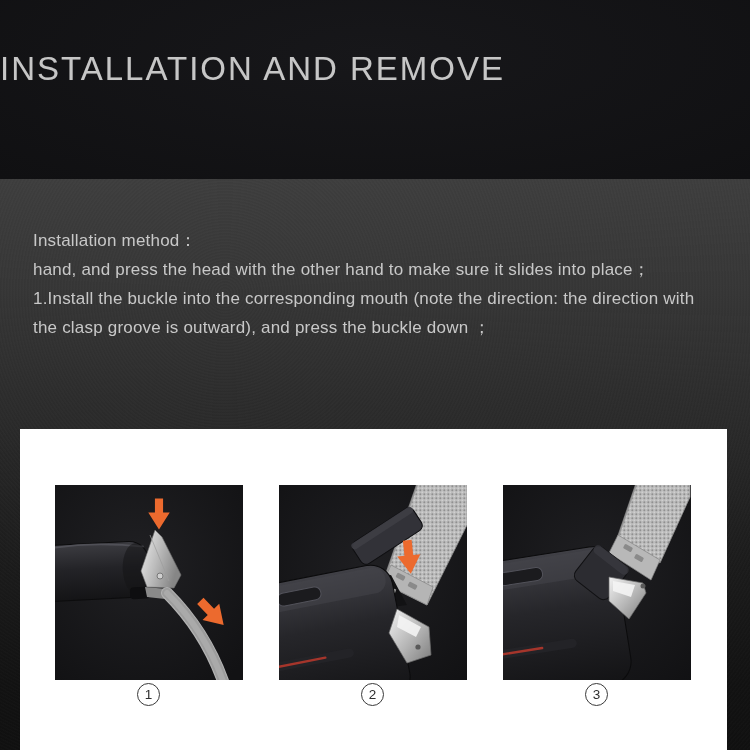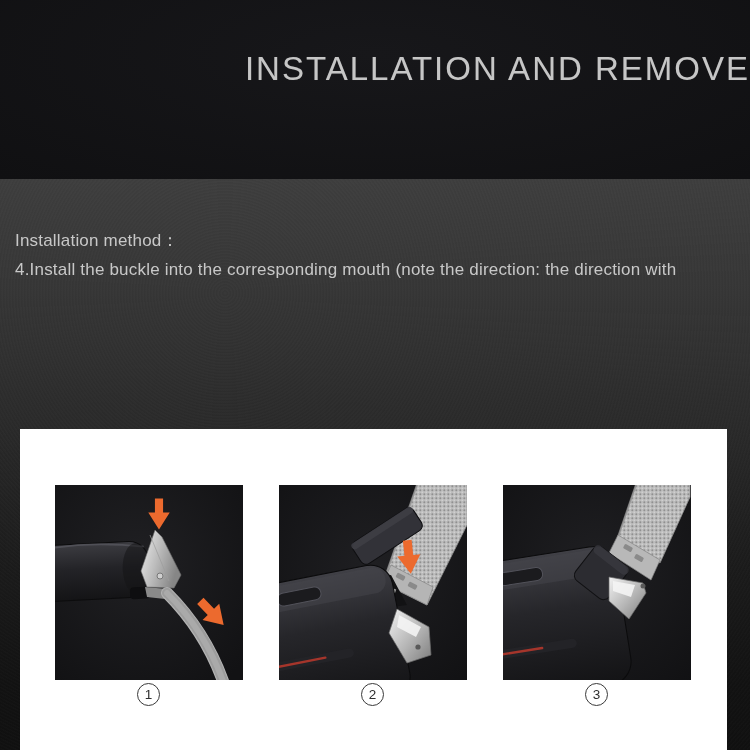--- a/index.html
+++ b/index.html
@@ -8,33 +8,33 @@
     font-family:"Liberation Sans","DejaVu Sans",sans-serif;
     background:#121214;
   }
   
   .hero{
     position:absolute;left:0;top:0;width:750px;height:179px;
     background:radial-gradient(120% 160% at 50% 30%,#17171a 0%,#101012 60%,#0d0d0f 100%);
   }
   .hero h1{
     position:absolute;left:0;top:50px;width:100%;margin:0;
-    text-align:right;font-size:33px;font-weight:400;letter-spacing:2px;
+    text-align:left;font-size:33px;font-weight:400;letter-spacing:2px;
     color:#c6c6c6;
     text-shadow:0 0 1px rgba(255,255,255,.15);
   }
   
   .body-sec{
     position:absolute;left:0;top:179px;width:750px;height:571px;
     background:
       repeating-radial-gradient(circle at 30% 20%, rgba(255,255,255,.012) 0 1px, rgba(0,0,0,.02) 2px 3px),
       linear-gradient(180deg,#3e3e3e 0%,#373737 18%,#2b2b2b 42%,#1b1b1b 68%,#121212 88%,#101010 100%);
   }
   .instructions{
-    position:absolute;left:0;top:47px;width:750px;padding:0 15px;box-sizing:border-box;
+    position:absolute;left:0;top:47px;width:750px;padding:0 33px;box-sizing:border-box;
     color:#c8c8c8;font-size:17px;line-height:29px;letter-spacing:.2px;
   }
   .instructions .line{margin:0;white-space:nowrap;font-weight:400;}
   
   .card{
     position:absolute;left:20px;top:250px;width:707px;height:321px;
     background:#ffffff;
   }
   .panel{
     position:absolute;top:56px;width:188px;height:195px;margin:0;
@@ -56,21 +56,23 @@
 <div class="stage">
 
   <header class="hero">
     <h1>INSTALLATION AND REMOVE</h1>
   </header>
 
   <section class="body-sec">
 
     <div class="instructions">
       <p class="line">Installation method：</p>
-      <p class="line">4.Install the buckle into the corresponding mouth (note the direction: the direction with</p>
+      <p class="line">hand, and press the head with the other hand to make sure it slides into place；</p>
+      <p class="line">1.Install the buckle into the corresponding mouth (note the direction: the direction with</p>
+      <p class="line">the clasp groove is outward), and press the buckle down ；</p>
     </div>
 
     <div class="card">
 
       <figure class="panel p1">
         <svg viewBox="0 0 188 195" xmlns="http://www.w3.org/2000/svg">
           <defs>
             <radialGradient id="s1bg" cx="45%" cy="40%" r="75%">
               <stop offset="0" stop-color="#202023"></stop>
                 <stop offset="1" stop-color="#121214"></stop>

